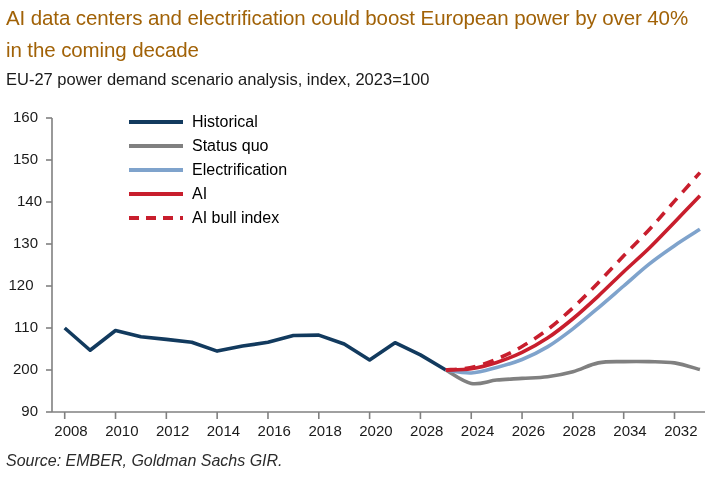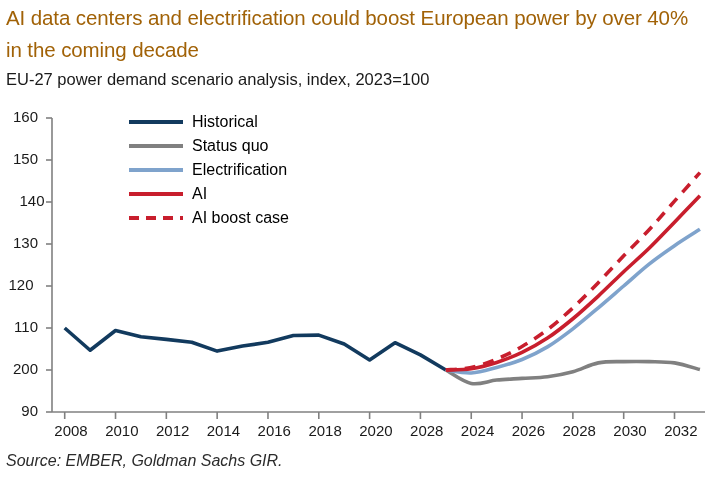--- a/index.html
+++ b/index.html
@@ -127,37 +127,37 @@
       <path d="M445.83,370.00C450.07,369.79 462.77,370.00 471.24,368.74C479.71,367.48 488.18,365.17 496.65,362.44C505.12,359.71 513.59,356.42 522.06,352.36C530.53,348.30 539.00,343.68 547.47,338.08C555.94,332.48 564.41,325.76 572.88,318.76C581.35,311.76 589.81,303.92 598.28,296.08C606.75,288.24 615.22,279.70 623.69,271.72C632.16,263.74 640.63,256.46 649.10,248.20C657.57,239.94 666.04,230.91 674.51,222.16C682.98,213.41 695.68,200.11 699.92,195.70" fill="none" stroke="#C81E2D" stroke-width="3.6" stroke-linejoin="round" stroke-linecap="butt"></path>
       <path d="M445.83,370.00C450.07,369.58 462.77,369.30 471.24,367.48C479.71,365.66 488.18,362.58 496.65,359.08C505.12,355.58 513.59,351.38 522.06,346.48C530.53,341.58 539.00,336.12 547.47,329.68C555.94,323.24 564.41,315.68 572.88,307.84C581.35,300.00 589.81,291.32 598.28,282.64C606.75,273.96 615.22,264.58 623.69,255.76C632.16,246.94 640.63,238.82 649.10,229.72C657.57,220.62 666.04,210.68 674.51,201.16C682.98,191.64 695.68,177.36 699.92,172.60" fill="none" stroke="#C81E2D" stroke-width="3.6" stroke-linejoin="round" stroke-linecap="butt" stroke-dasharray="11,8"></path>
     </svg>
 
   <div id="ytick-layer">
       <div class="ytick-label" style="left: 4px; top: 402px;">90</div>
       <div class="ytick-label" style="left: 4px; top: 360px;">200</div>
       <div class="ytick-label" style="left: 4px; top: 318px;">110</div>
       <div class="ytick-label" style="left: 4px; top: 276px; text-align: center;">120</div>
       <div class="ytick-label" style="left: 4px; top: 234px;">130</div>
-      <div class="ytick-label" style="left: 15px; top: 192px; text-align: center;">140</div>
+      <div class="ytick-label" style="left: 8px; top: 192px;">140</div>
       <div class="ytick-label" style="left: 4px; top: 150px;">150</div>
       <div class="ytick-label" style="left: 4px; top: 108px;">160</div>
     </div>
   <div id="xtick-layer">
       <div class="xtick-label" style="left: 41.7043px; top: 422px;">2008</div>
       <div class="xtick-label" style="left: 92.5214px; top: 422px;">2010</div>
       <div class="xtick-label" style="left: 143.339px; top: 422px;">2012</div>
       <div class="xtick-label" style="left: 194.156px; top: 422px;">2014</div>
       <div class="xtick-label" style="left: 244.973px; top: 422px;">2016</div>
       <div class="xtick-label" style="left: 295.79px; top: 422px;">2018</div>
       <div class="xtick-label" style="left: 346.607px; top: 422px;">2020</div>
       <div class="xtick-label" style="left: 397.424px; top: 422px;">2028</div>
       <div class="xtick-label" style="left: 448.241px; top: 422px;">2024</div>
       <div class="xtick-label" style="left: 499.058px; top: 422px;">2026</div>
       <div class="xtick-label" style="left: 549.875px; top: 422px;">2028</div>
-      <div class="xtick-label" style="left: 600.693px; top: 422px;">2030</div>
+      <div class="xtick-label" style="left: 600.693px; top: 422px;">2034</div>
       <div class="xtick-label" style="left: 651.51px; top: 422px;">2032</div>
     </div>
 
   <div class="legend" id="legend">
       <div class="legend-row">
         <span class="legend-swatch"><svg width="56" height="18">
             <line x1="1" y1="9" x2="55" y2="9" stroke="#123A5E" stroke-width="4"></line>
           </svg></span>
         <span class="legend-label">Historical</span>
       </div>
@@ -176,19 +176,19 @@
       <div class="legend-row">
         <span class="legend-swatch"><svg width="56" height="18">
             <line x1="1" y1="9" x2="55" y2="9" stroke="#C81E2D" stroke-width="4"></line>
           </svg></span>
         <span class="legend-label">AI</span>
       </div>
       <div class="legend-row">
         <span class="legend-swatch"><svg width="56" height="18">
             <line x1="1" y1="9" x2="55" y2="9" stroke="#C81E2D" stroke-width="4" stroke-dasharray="10,7"></line>
           </svg></span>
-        <span class="legend-label">AI boost case</span>
+        <span class="legend-label">AI bull index</span>
       </div>
     </div>
 
   <div class="source">Source: EMBER, Goldman Sachs GIR.</div>
 
 </div>
 
 </body></html>

